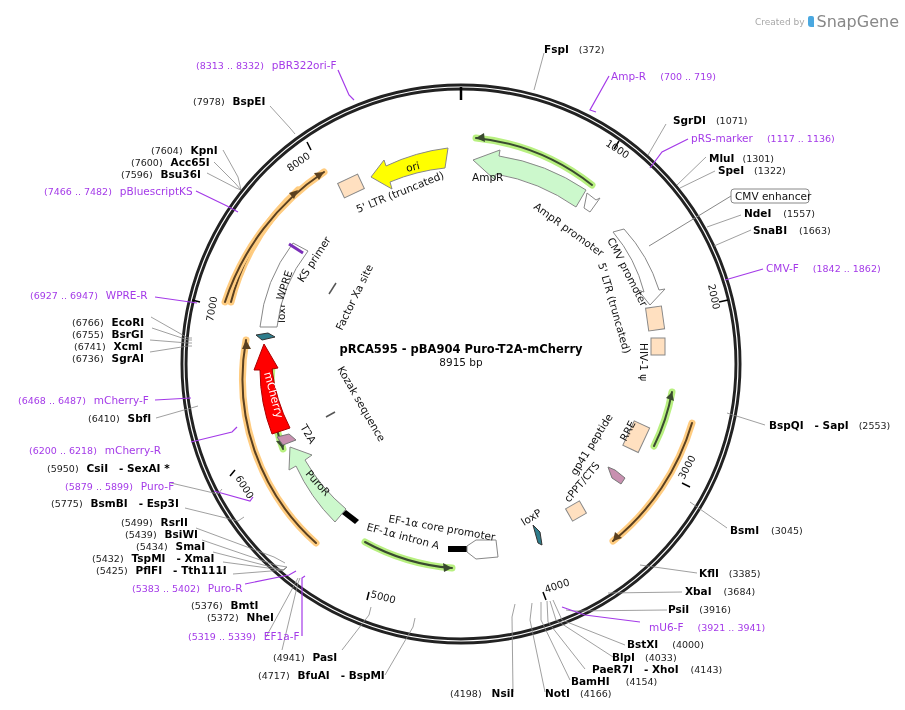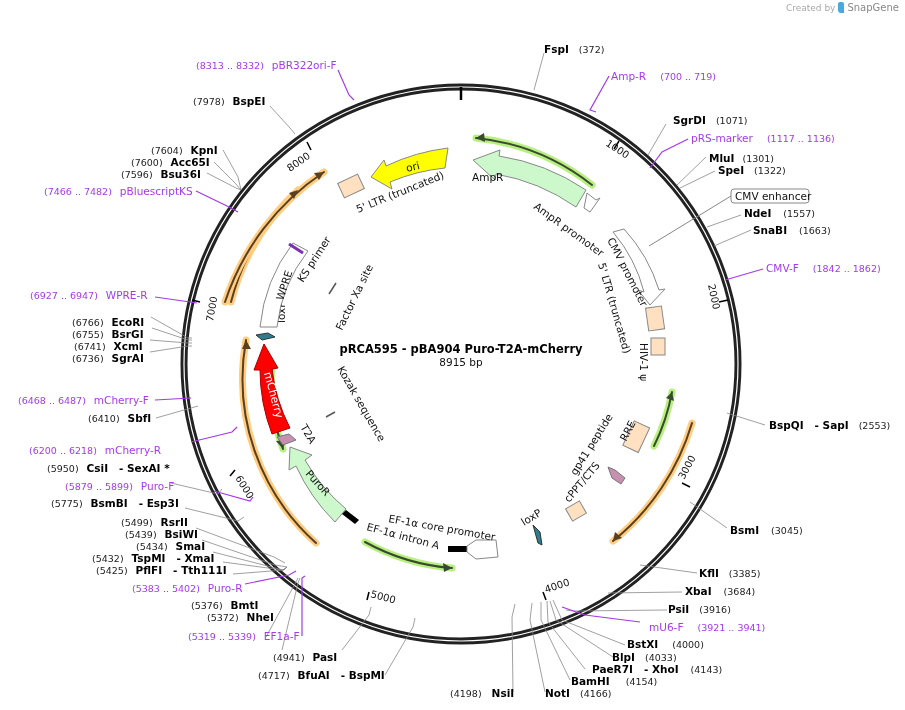--- a/index.html
+++ b/index.html
@@ -6,23 +6,23 @@
   body { width:905px; height:710px; position:relative; overflow:hidden; font-family:"DejaVu Sans", sans-serif; }
   svg { position:absolute; left:0; top:0; }
   .enz { font-family:"DejaVu Sans", sans-serif; font-weight:bold; font-size:10.5px; fill:#000; }
   .pos { font-family:"DejaVu Sans", sans-serif; font-size:9.5px; fill:#222; }
   .primer { font-family:"DejaVu Sans", sans-serif; font-size:10.5px; fill:#a43ae8; }
   .primerpos { font-family:"DejaVu Sans", sans-serif; font-size:9.5px; fill:#a43ae8; }
   .feat { font-family:"DejaVu Sans", sans-serif; font-size:10.5px; fill:#111; }
   .tick { font-family:"DejaVu Sans", sans-serif; font-size:10px; fill:#111; }
   .title { font-family:"DejaVu Sans", sans-serif; font-weight:bold; font-size:11.5px; fill:#000; }
   .sub { font-family:"DejaVu Sans", sans-serif; font-size:10.5px; fill:#111; }
-  .credit { position:absolute; right:6px; top:2px; font-size:9px; color:#a8a8a8; display:flex; align-items:center; gap:3px; }
+  .credit { position:absolute; right:6px; top:12px; font-size:9px; color:#a8a8a8; display:flex; align-items:center; gap:3px; }
   .credit .logo { display:inline-block; width:6px; height:11px; background:#4aa8e0; border-radius:2px 2px 0 3px; }
-  .credit .brand { font-size:10px; color:#888; }
+  .credit .brand { font-size:16px; color:#888; }
 </style>
 </head>
 <body>
 
 <div class="credit">
   <span>Created by</span>
   <span class="logo"></span>
   <span class="brand">SnapGene</span>
 </div>
 

